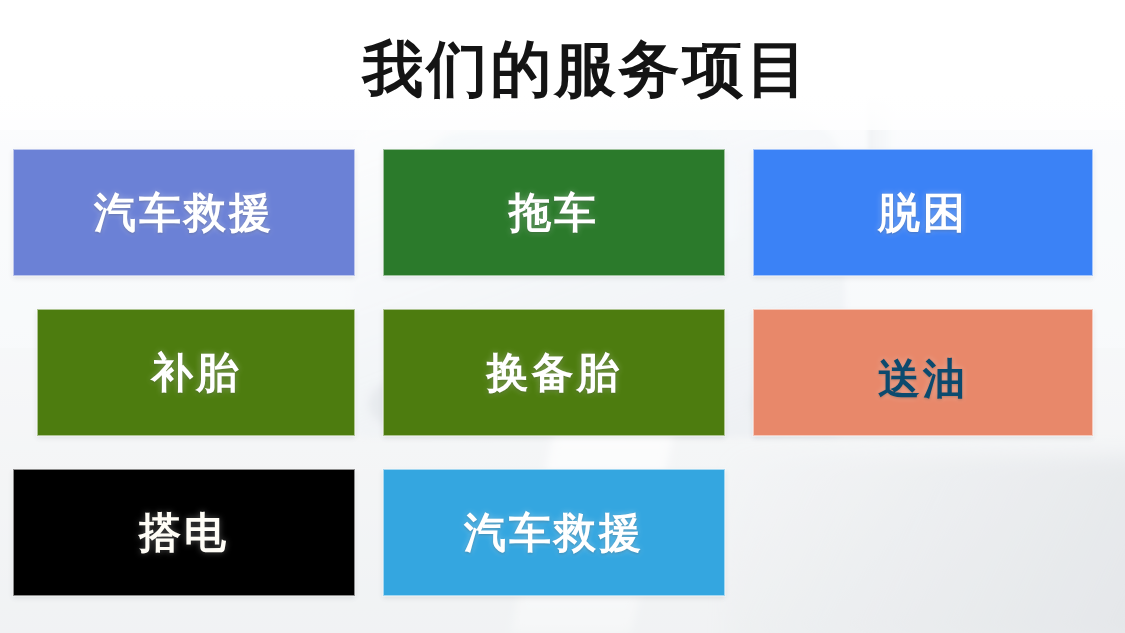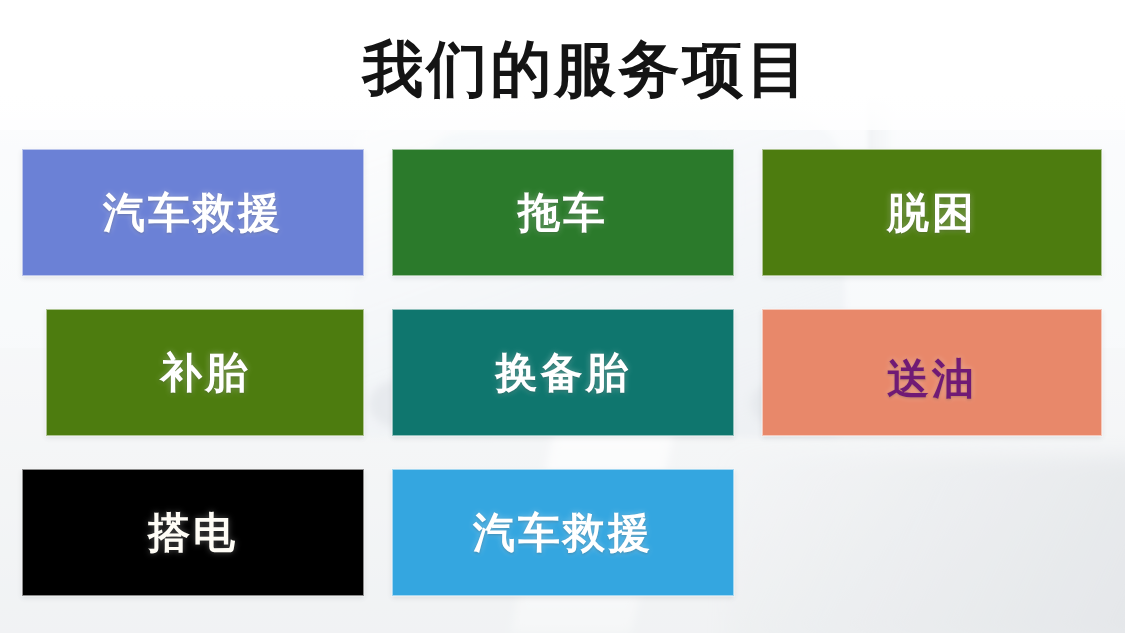--- a/index.html
+++ b/index.html
@@ -128,21 +128,21 @@
     color: #141414;
     letter-spacing: 3px;
     line-height: 1;
     margin: 6px 0 0 0;
     white-space: nowrap;
   }
 
   
   .grid {
     position: absolute;
-    left: 22px;
+    left: 13px;
     top: 149px;
     width: 1081px;
     height: 448px;
     z-index: 2;
     display: grid;
     grid-template-columns: 342px 342px 340px;
     grid-template-rows: 127px 127px 127px;
     column-gap: 28px;
     row-gap: 33px;
   }
@@ -198,34 +198,34 @@
   <div class="grid">
 
     <div class="tile" style="background-color: rgb(107, 129, 214);">
       <span class="tile-label" style="color: rgb(255, 255, 255);">汽车救援</span>
     </div>
 
     <div class="tile" style="background-color: rgb(43, 122, 43);">
       <span class="tile-label" style="color: rgb(255, 255, 255);">拖车</span>
     </div>
 
-    <div class="tile" style="background-color: #4d7c0f; justify-content: center;">
+    <div class="tile" style="background-color: #3b82f6; justify-content: center;">
       <span class="tile-label" style="color: rgb(255, 255, 255);">脱困</span>
     </div>
 
     <div class="tile" style="background-color: #4d7c0f; margin-left: 24px;">
       <span class="tile-label" style="color: rgb(255, 255, 255);">补胎</span>
     </div>
 
-    <div class="tile" style="background-color: #0f766e;">
+    <div class="tile" style="background-color: #4d7c0f;">
       <span class="tile-label" style="color: rgb(255, 255, 255);">换备胎</span>
     </div>
 
     <div class="tile" style="background-color: rgb(232, 136, 106);">
-      <span class="tile-label warm" style="color: #701a75; margin-top: 12px;">送油</span>
+      <span class="tile-label warm" style="color: #0c4a6e; margin-top: 12px;">送油</span>
     </div>
 
     <div class="tile" style="background-color: #000000;">
       <span class="tile-label warm" style="color: rgb(255, 253, 246);">搭电</span>
     </div>
 
     <div class="tile" style="background-color: rgb(52, 166, 224);">
       <span class="tile-label" style="color: rgb(255, 255, 255);">汽车救援</span>
     </div>
 

